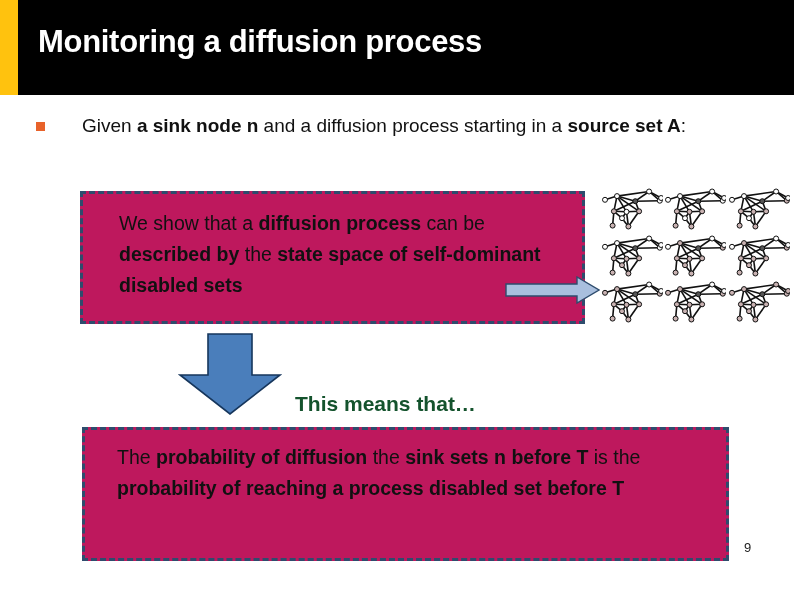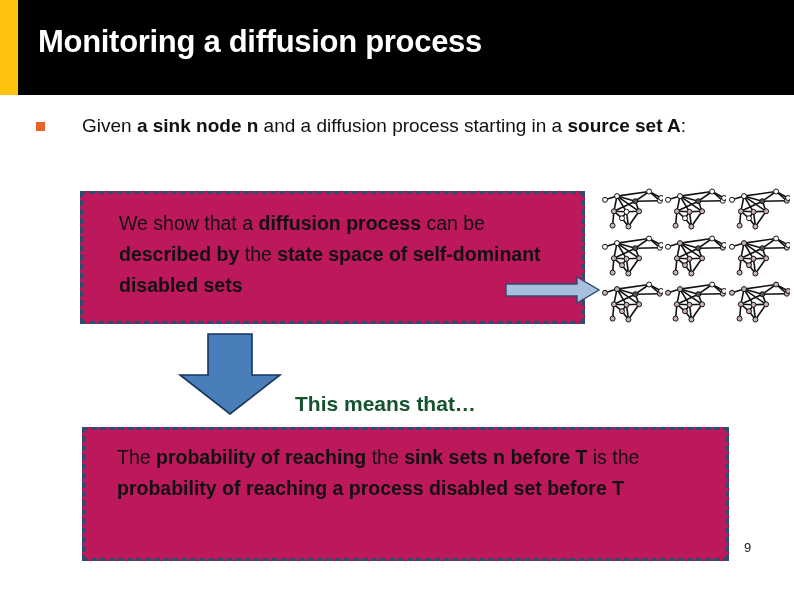--- a/index.html
+++ b/index.html
@@ -504,16 +504,16 @@
 
 <div id="down-arrow">
   <svg width="104" height="82" viewBox="0 0 104 82">
     <polygon points="30,1 74,1 74,42 102,42 52,81 2,42 30,42" fill="#4A7EBB" stroke="#16365C" stroke-width="1.6"></polygon>
   </svg>
 </div>
 
 <div id="means-text">This means that…</div>
 
 <div class="callout" id="callout-bottom">
-  <div class="callout-text"><span>The </span><b>probability of reaching</b><span> the </span><b>sink sets n before T</b><span> is the </span><b>probability of reaching a process disabled set before T</b></div>
+  <div class="callout-text"><span>The </span><b>probability of diffusion</b><span> the </span><b>sink sets n before T</b><span> is the </span><b>probability of reaching a process disabled set before T</b></div>
 </div>
 
 <div id="page-number">9</div>
 
 </body></html>

